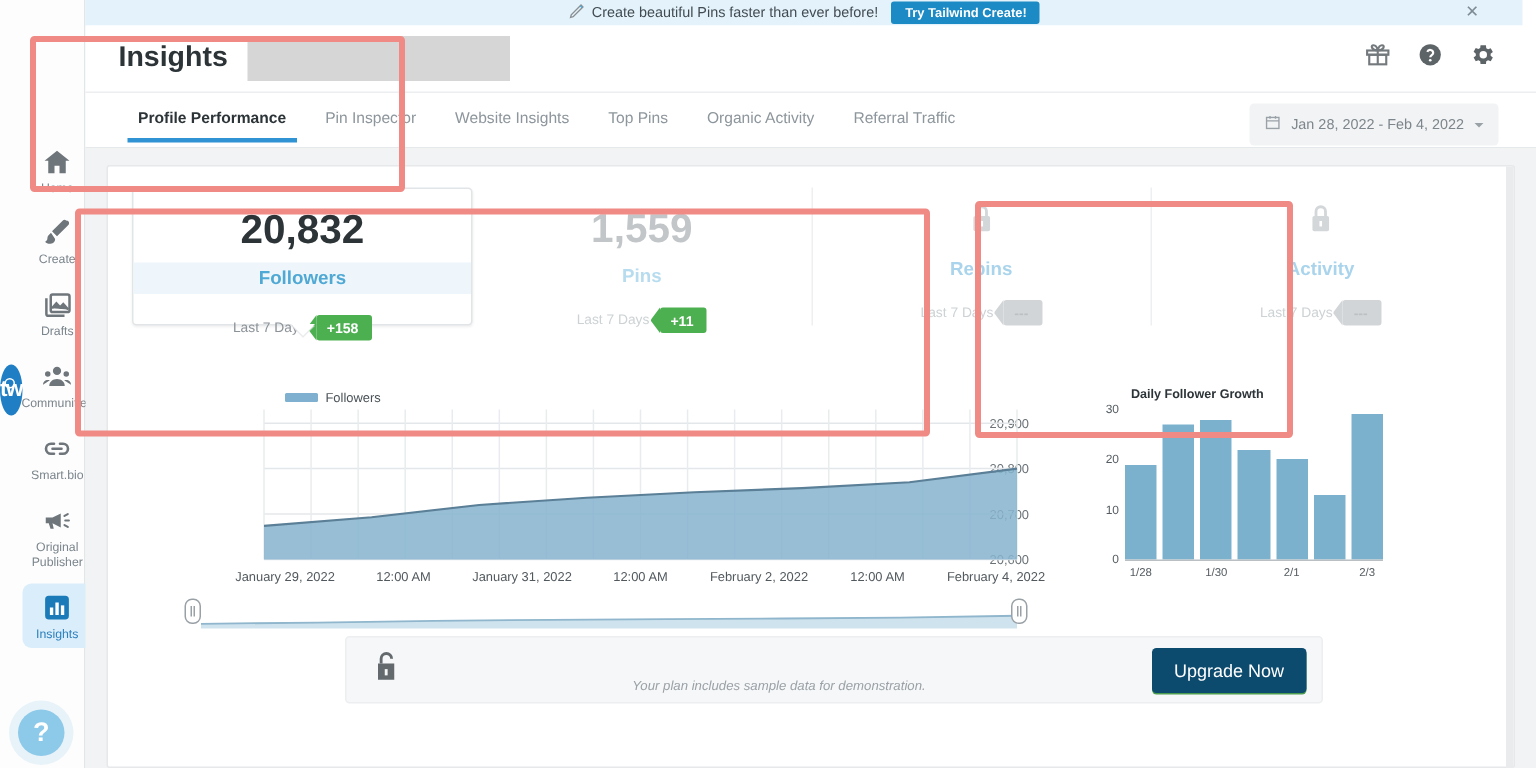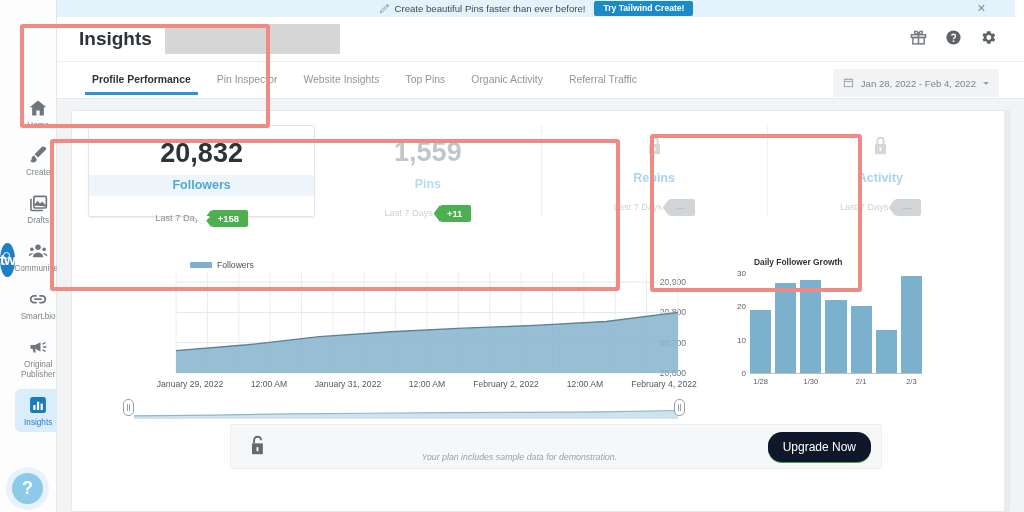--- a/index.html
+++ b/index.html
@@ -191,22 +191,22 @@
   .upgrade {
     position: absolute; left: 158px; top: 313px; width: 652px; height: 45px;
     background: #f6f7f8; border: 1px solid #eceeef; border-radius: 3px;
     display: flex; align-items: center; padding: 0 10px;
   }
   .upg-lock { margin: 0 12px 0 6px; }
   .upg-text { flex: 1; text-align: center; padding-right: 8px; }
   .upg-main { font-size: 10.4px; color: #3b4347; }
   .upg-sub { font-size: 8.8px; color: #9aa1a6; font-style: italic; margin-top: 20px; }
   .upg-btn {
-    background: #0f172a; color: #fff; font-size: 12px;
-    padding: 8px 15px; border-radius: 14px; border: none; cursor: pointer;
+    background: #0c4a6e; color: #fff; font-size: 12px;
+    padding: 8px 15px; border-radius: 3px; border: none; cursor: pointer;
     box-shadow: 0 1px 0 #4a9c4e; white-space: nowrap;
   }
   .scroll-hint {
     position: absolute; right: 0; top: 0; width: 5px; height: 413px; background: #e9ebec;
   }
 </style>
 </head>
 <body>
 
 <div id="app">

